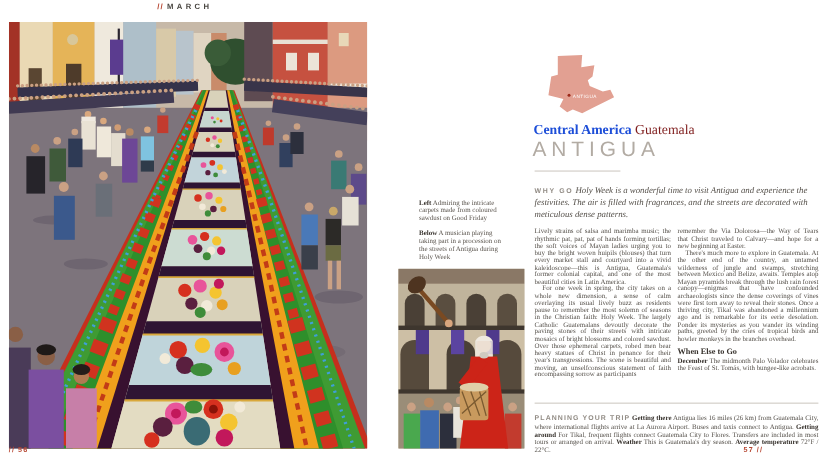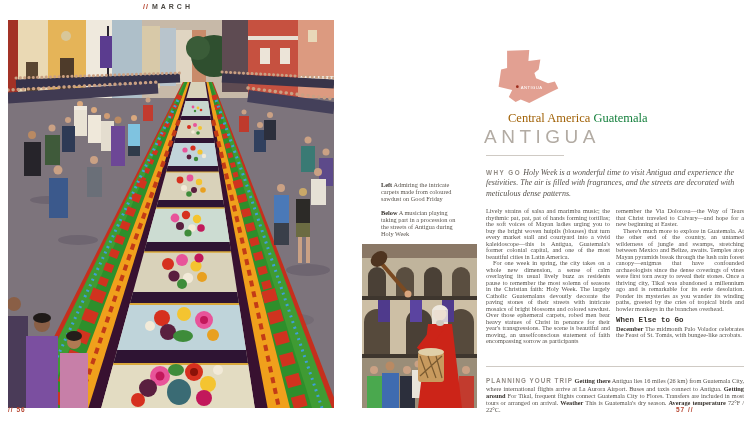--- a/index.html
+++ b/index.html
@@ -17,34 +17,34 @@
   .captions{left:381px;top:181px;width:80px;font-size:6.3px;line-height:7px;color:#5a544d;}
   .captions p{margin:0 0 7px 0;}
   .cap-label{font-weight:bold;color:#37322d;}
   
   .pnum{font-family:"Liberation Sans",sans-serif;font-size:6.5px;letter-spacing:1px;color:#b5432e;font-weight:bold;}
   .pnum-left{left:8px;top:406px;}
   .pnum-right{left:676px;top:406px;}
   
   .map-wrap{left:486px;top:50px;width:78px;height:58px;}
   .region-line{left:485px;top:111px;font-size:12.5px;}
-  .region{font-weight:normal;color:#a16207;margin-left:23px;}
-  .country{color:#15803d;}
+  .region{font-weight:bold;color:#1d4ed8;}
+  .country{color:#7f1d1d;}
   .city{left:484px;top:126px;font-family:"Liberation Sans",sans-serif;font-size:19px;
         letter-spacing:4.5px;color:#b2aba3;font-weight:normal;}
   .rule1{left:486px;top:155px;width:78px;height:1px;background:#cfcac4;}
   .whygo{left:486px;top:160px;width:258px;font-size:8px;line-height:10.3px;font-style:italic;color:#55504a;}
   .small-caps-label{font-family:"Liberation Sans",sans-serif;font-style:normal;font-size:6.3px;
         letter-spacing:1.5px;color:#918b84;font-weight:bold;}
   .col{font-size:6.3px;line-height:6.5px;text-align:justify;color:#55504a;}
   .col1{left:486px;top:208px;width:124px;}
   .col2{left:616px;top:208px;width:128px;}
   .col p{margin:0;}
   .col p.indent{text-indent:7px;}
-  .when-heading{font-weight:bold;color:#37322d;font-size:7.5px;margin:5px 0 2px 0 !important;font-family:Liberation Mono, monospace;}
+  .when-heading{font-weight:bold;color:#37322d;font-size:7.5px;margin:5px 0 2px 0 !important;}
   .lead-bold{font-weight:bold;color:#37322d;}
   .rule2{left:486px;top:366px;width:258px;height:1px;background:#cfcac4;}
   .planning{left:486px;top:371px;width:258px;font-size:6.3px;line-height:7.2px;text-align:justify;color:#55504a;}
   .planning .small-caps-label{letter-spacing:1px;}
 </style>
 </head>
 <body>
 
 <div class="ab month">
   <span class="sl">//</span><span>MARCH</span>

